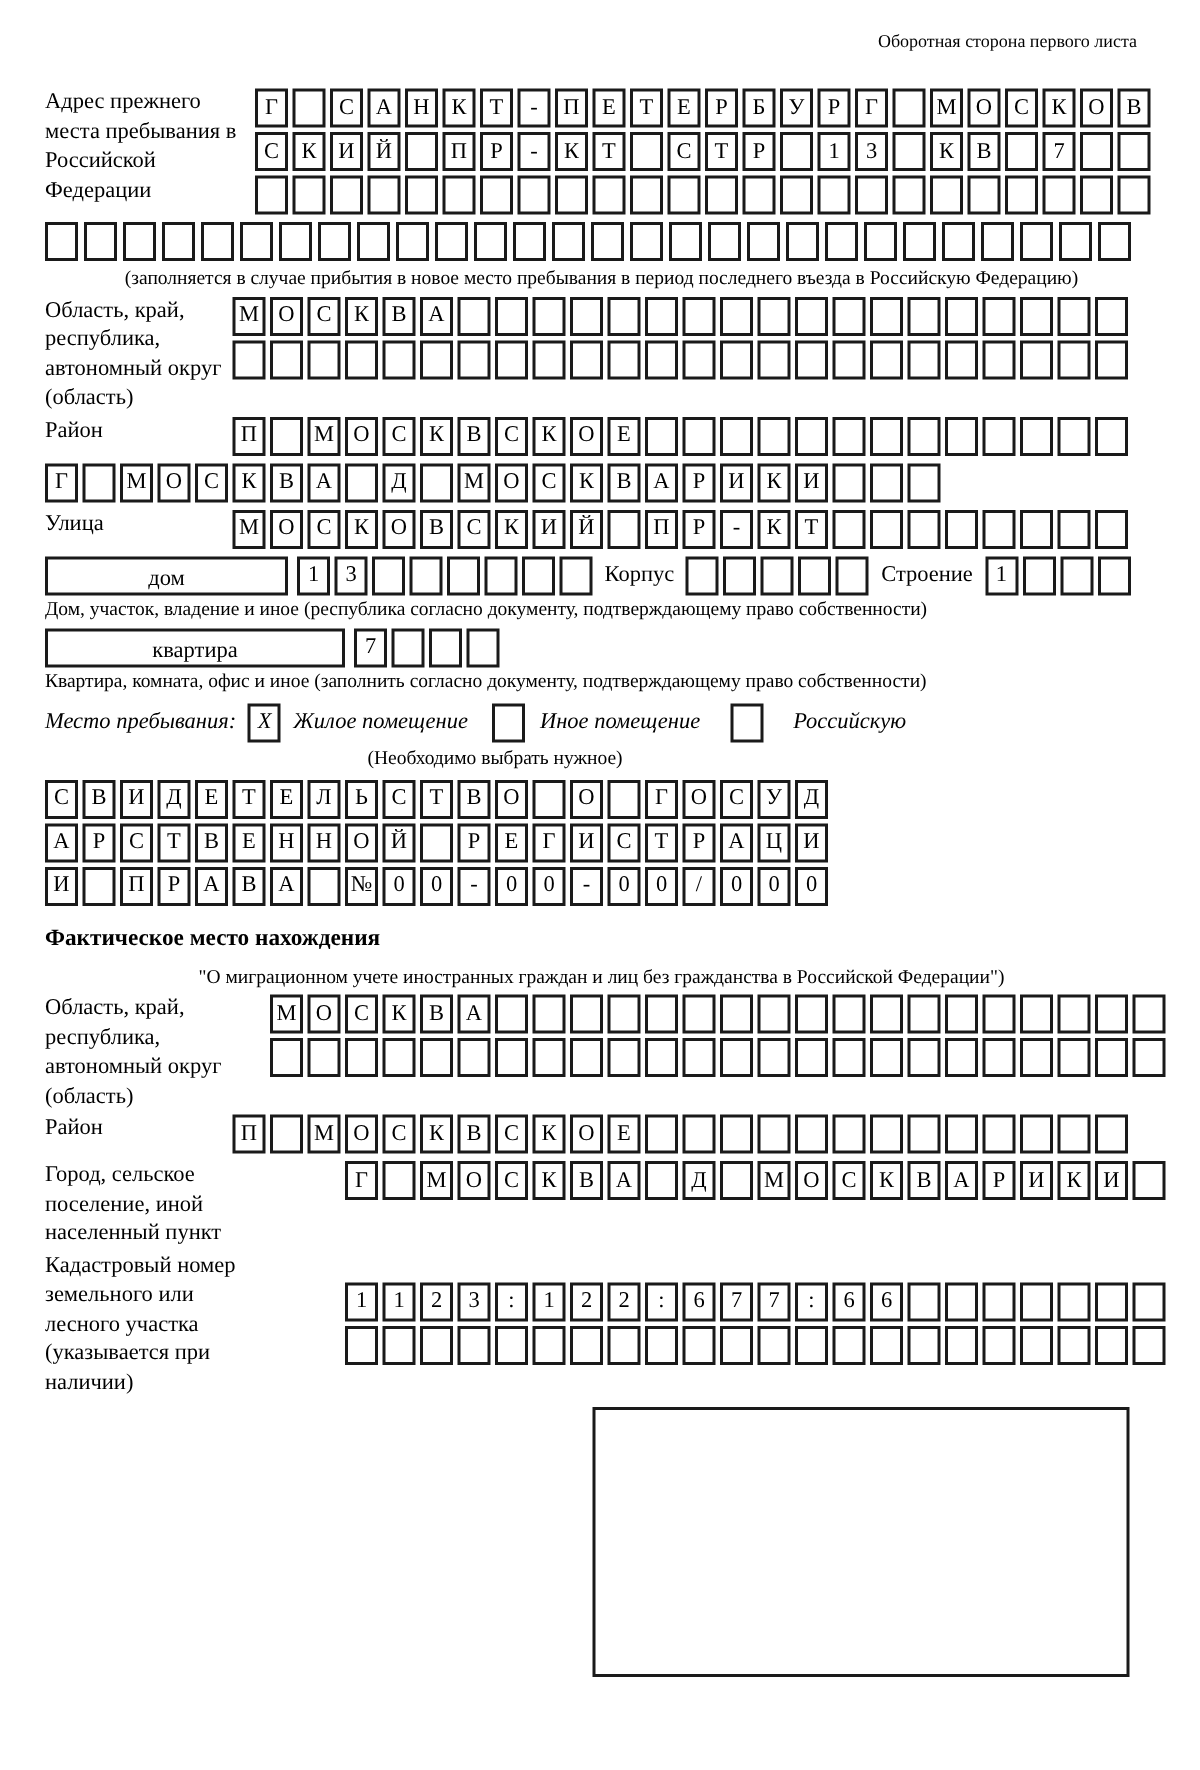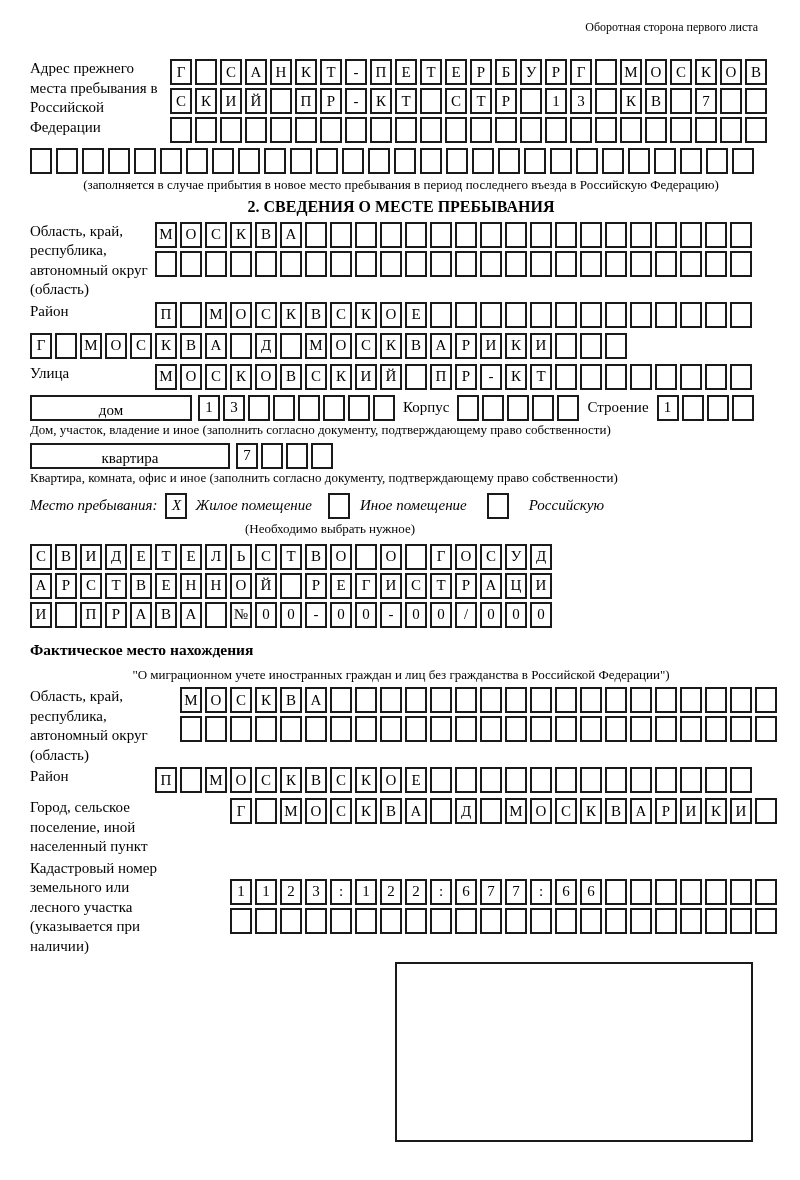--- a/index.html
+++ b/index.html
@@ -163,21 +163,20 @@
       <div class="cell"></div>
       <div class="cell"></div>
       <div class="cell"></div>
       <div class="cell"></div>
       <div class="cell"></div>
       <div class="cell"></div>
       <div class="cell"></div>
     </div>
   <div class="caption center">(заполняется в случае прибытия в новое место пребывания в период последнего въезда в Российскую Федерацию)</div>
 
-  <div class="sec-title">2. СВЕДЕНИЯ О МЕСТЕ ПРЕБЫВАНИЯ</div>
 
   <div class="field">
     <div class="label w125">Область, край, республика, автономный округ (область)</div>
     <div class="cellcol">
       <div class="cellrow">
           <div class="cell">М</div>
           <div class="cell">О</div>
           <div class="cell">С</div>
           <div class="cell">К</div>
           <div class="cell">В</div>
@@ -342,21 +341,21 @@
         <div class="cell"></div>
       </div>
     <span class="midlabel">Строение</span>
     <div class="cellrow inline">
         <div class="cell">1</div>
         <div class="cell"></div>
         <div class="cell"></div>
         <div class="cell"></div>
       </div>
   </div>
-  <div class="caption">Дом, участок, владение и иное (заполнить согласно документу, подтверждающему право собственности)</div>
+  <div class="caption">Дом, участок, владение и иное (республика согласно документу, подтверждающему право собственности)</div>
 
   <div class="aptrow">
     <div class="typebox apt">
       <span>квартира</span>
     </div>
     <div class="cellrow inline">
         <div class="cell">7</div>
         <div class="cell"></div>
         <div class="cell"></div>
         <div class="cell"></div>

